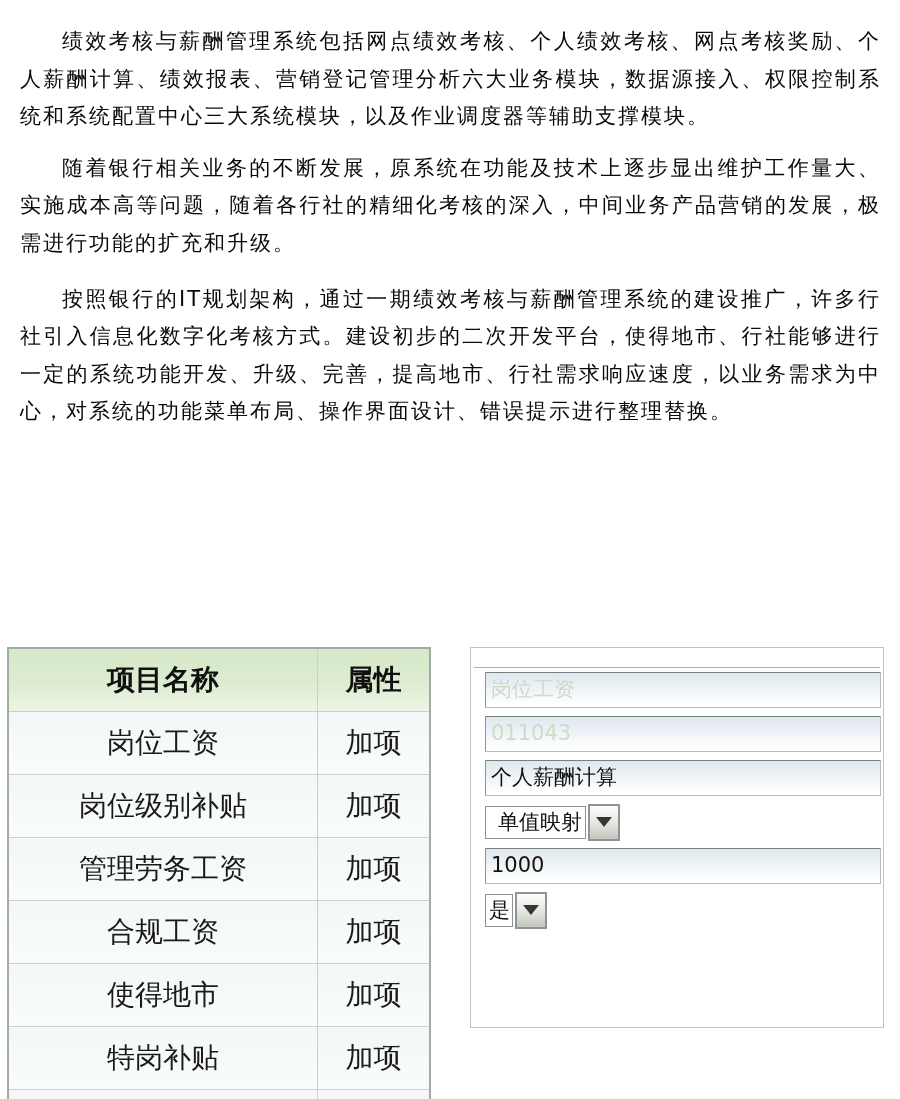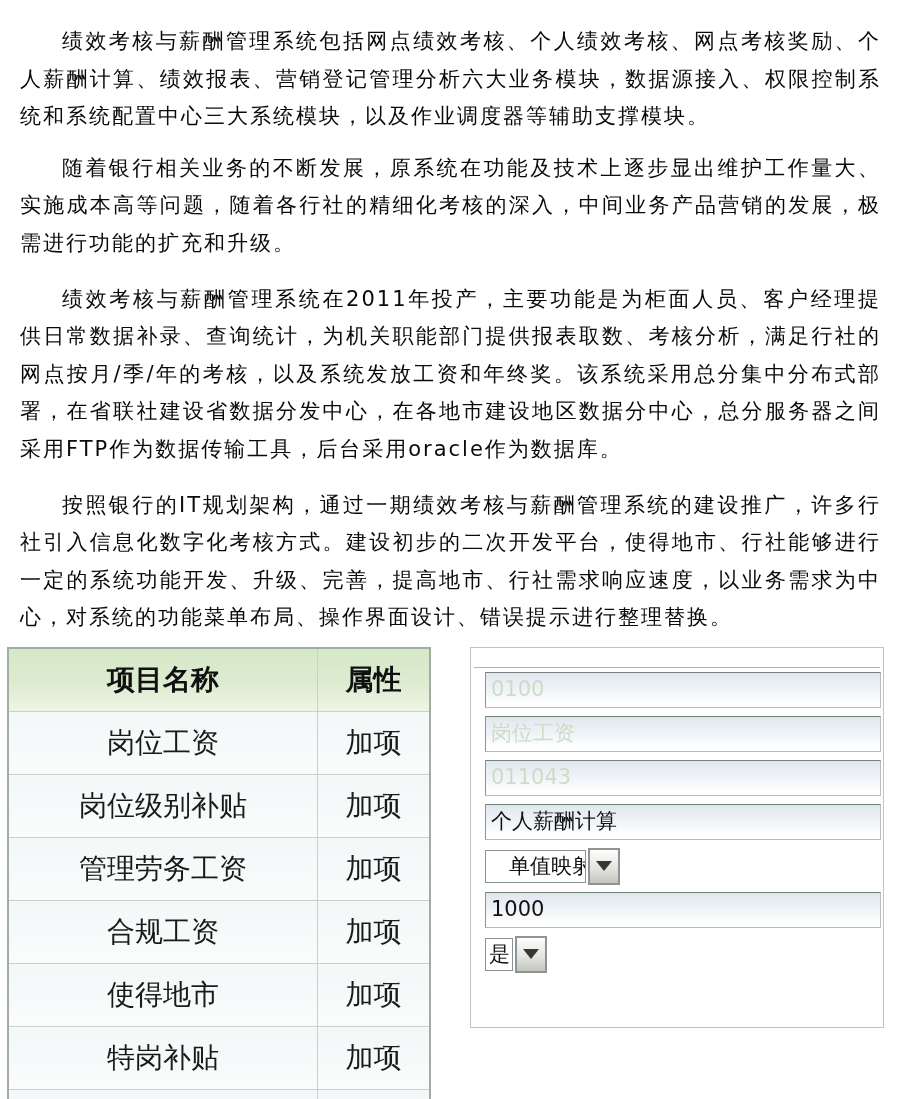--- a/index.html
+++ b/index.html
@@ -88,21 +88,21 @@
   }
   .field.disabled { color: #ccdcc6; }
 
   .dd { display: flex; align-items: center; height: 36px; margin-bottom: 8px; }
   .dd-text {
     height: 33px;
     border: 1px solid #8a9394;
     background: #ffffff;
     font-size: 21px;
     line-height: 30px;
-    padding-left: 23px;
+    padding-left: 12px;
     color: #121212;
     white-space: nowrap;
     overflow: hidden;
   }
   .dd-text.wide { width: 101px; }
   .dd-text.narrow { width: 28px; padding-left: 3px; }
   .dd-btn {
     width: 32px; height: 37px;
     margin-left: 2px;
     border: 2px solid #8d9492;
@@ -116,21 +116,20 @@
     border-right: 8px solid transparent;
     border-top: 10px solid #333831;
   }
 </style>
 </head>
 <body>
 
 <div class="doc-text">
   <p>绩效考核与薪酬管理系统包括网点绩效考核、个人绩效考核、网点考核奖励、个人薪酬计算、绩效报表、营销登记管理分析六大业务模块，数据源接入、权限控制系统和系统配置中心三大系统模块，以及作业调度器等辅助支撑模块。</p>
   <p>随着银行相关业务的不断发展，原系统在功能及技术上逐步显出维护工作量大、实施成本高等问题，随着各行社的精细化考核的深入，中间业务产品营销的发展，极需进行功能的扩充和升级。</p>
-  <p class="gap">绩效考核与薪酬管理系统在2011年投产，主要功能是为柜面人员、客户经理提供日常数据补录、查询统计，为机关职能部门提供报表取数、考核分析，满足行社的网点按月/季/年的考核，以及系统发放工资和年终奖。该系统采用总分集中分布式部署，在省联社建设省数据分发中心，在各地市建设地区数据分中心，总分服务器之间采用FTP作为数据传输工具，后台采用oracle作为数据库。</p>
   <p class="gap">按照银行的IT规划架构，通过一期绩效考核与薪酬管理系统的建设推广，许多行社引入信息化数字化考核方式。建设初步的二次开发平台，使得地市、行社能够进行一定的系统功能开发、升级、完善，提高地市、行社需求响应速度，以业务需求为中心，对系统的功能菜单布局、操作界面设计、错误提示进行整理替换。</p>
 </div>
 
 <table class="items-table">
   <thead>
     <tr>
       <th class="c1">项目名称</th>
       <th class="c2">属性</th>
     </tr>
   </thead>
@@ -162,21 +161,20 @@
     <tr>
       <td class="c1">职称或学历津贴</td>
       <td class="c2">加项</td>
     </tr>
   </tbody>
 </table>
 
 <div class="panel">
   <div class="panel-head"></div>
   <div class="fields">
-    <div class="field disabled">0100</div>
     <div class="field disabled">岗位工资</div>
     <div class="field disabled">011043</div>
     <div class="field">个人薪酬计算</div>
 
     <div class="dd">
       <div class="dd-text wide">单值映射</div>
       <div class="dd-btn">
         <span class="tri"></span>
       </div>
     </div>

